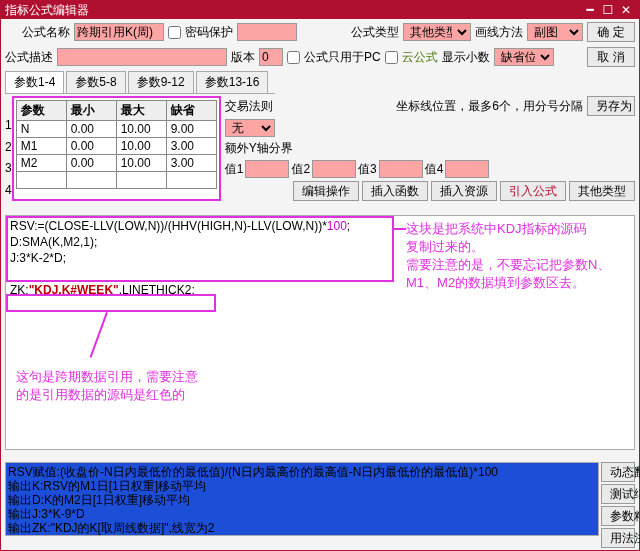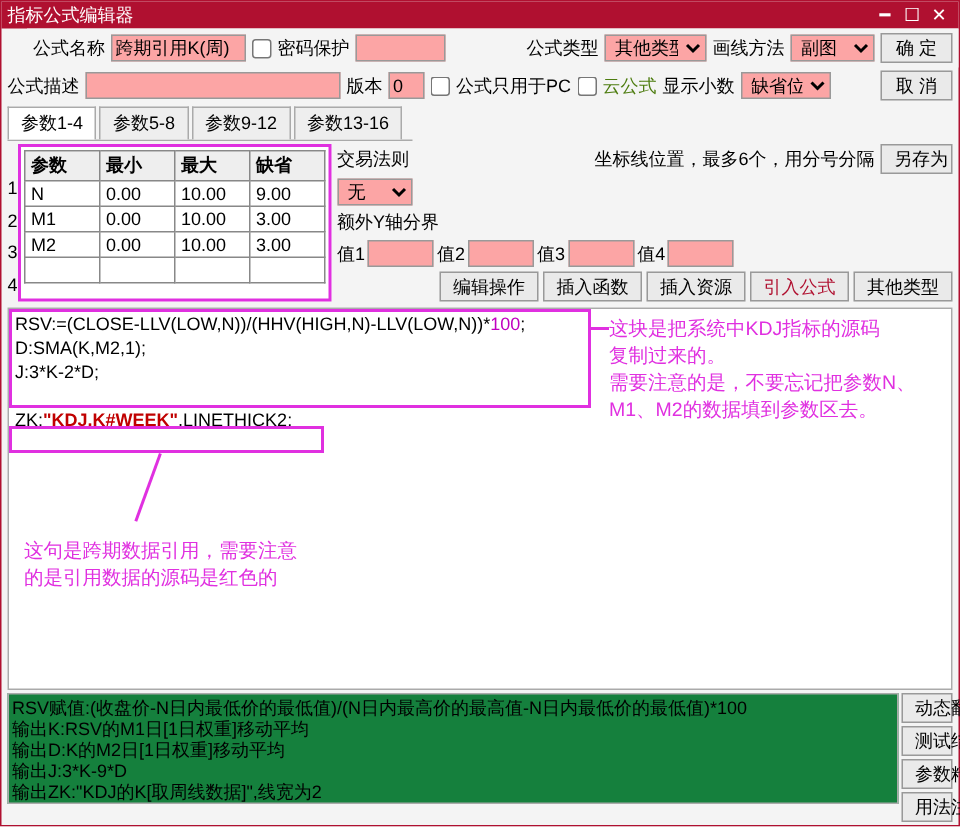--- a/index.html
+++ b/index.html
@@ -20,28 +20,28 @@
 .tab.active { background: #fff; }
 .mid { display: flex; padding: 2px 4px; gap: 4px; }
 .param-box { border: 2px solid #E030E0; padding: 2px; background: #fff; }
 .param-table { border-collapse: collapse; }
 .param-table th, .param-table td { border: 1px solid #888; padding: 1px 4px; text-align: left; min-width: 50px; height: 17px; background:#fff; }
 .param-table th { background: #eee; }
 .right-panel { flex: 1; display: flex; flex-direction: column; gap: 3px; }
 .rrow { display: flex; align-items: center; gap: 4px; }
 .val-inputs { display: flex; gap: 2px; }
 .val-inputs input { width: 44px; }
-.code-area { flex: 1; background: #fff; border: 1px solid #aaa; margin: 2px 4px; position: relative; font-family: Consolas, monospace; font-size: 13px; line-height: 16px; }
+.code-area { flex: 1; background: #fff; border: 1px solid #aaa; margin: 12px 4px; position: relative; font-family: Consolas, monospace; font-size: 13px; line-height: 16px; }
 .code-inner { position: absolute; left: 4px; top: 2px; }
 .hl-box { border: 2px solid #E030E0; position: absolute; }
 .annot { position: absolute; color: #E030E0; font-size: 13px; line-height: 18px; }
 .arrow-line { position: absolute; border-top: 2px solid #E030E0; }
 .arrow-diag { position: absolute; width: 2px; background: #E030E0; transform-origin: top left; }
 .bottom { display: flex; }
-.output { flex: 1; background: #15803d; border: 1px solid #aaa; margin: 0 2px 2px 4px; font-family: SimSun, monospace; font-size: 11px; line-height: 14px; padding: 2px; height: 74px; overflow: hidden; }
+.output { flex: 1; background: #1d4ed8; border: 1px solid #aaa; margin: 0 2px 2px 4px; font-family: SimSun, monospace; font-size: 11px; line-height: 14px; padding: 2px; height: 74px; overflow: hidden; }
 .rbtns { display: flex; flex-direction: column; gap: 2px; padding: 0 4px 2px 0; }
 .rbtns .btn { width: 34px; }
 .red { color: #c00000; font-weight: bold; }
 .fuchsia { color: #c000c0; }
 .gray { color: #4d7c0f; }
 </style>
 </head>
 <body>
 
 <div class="window">

